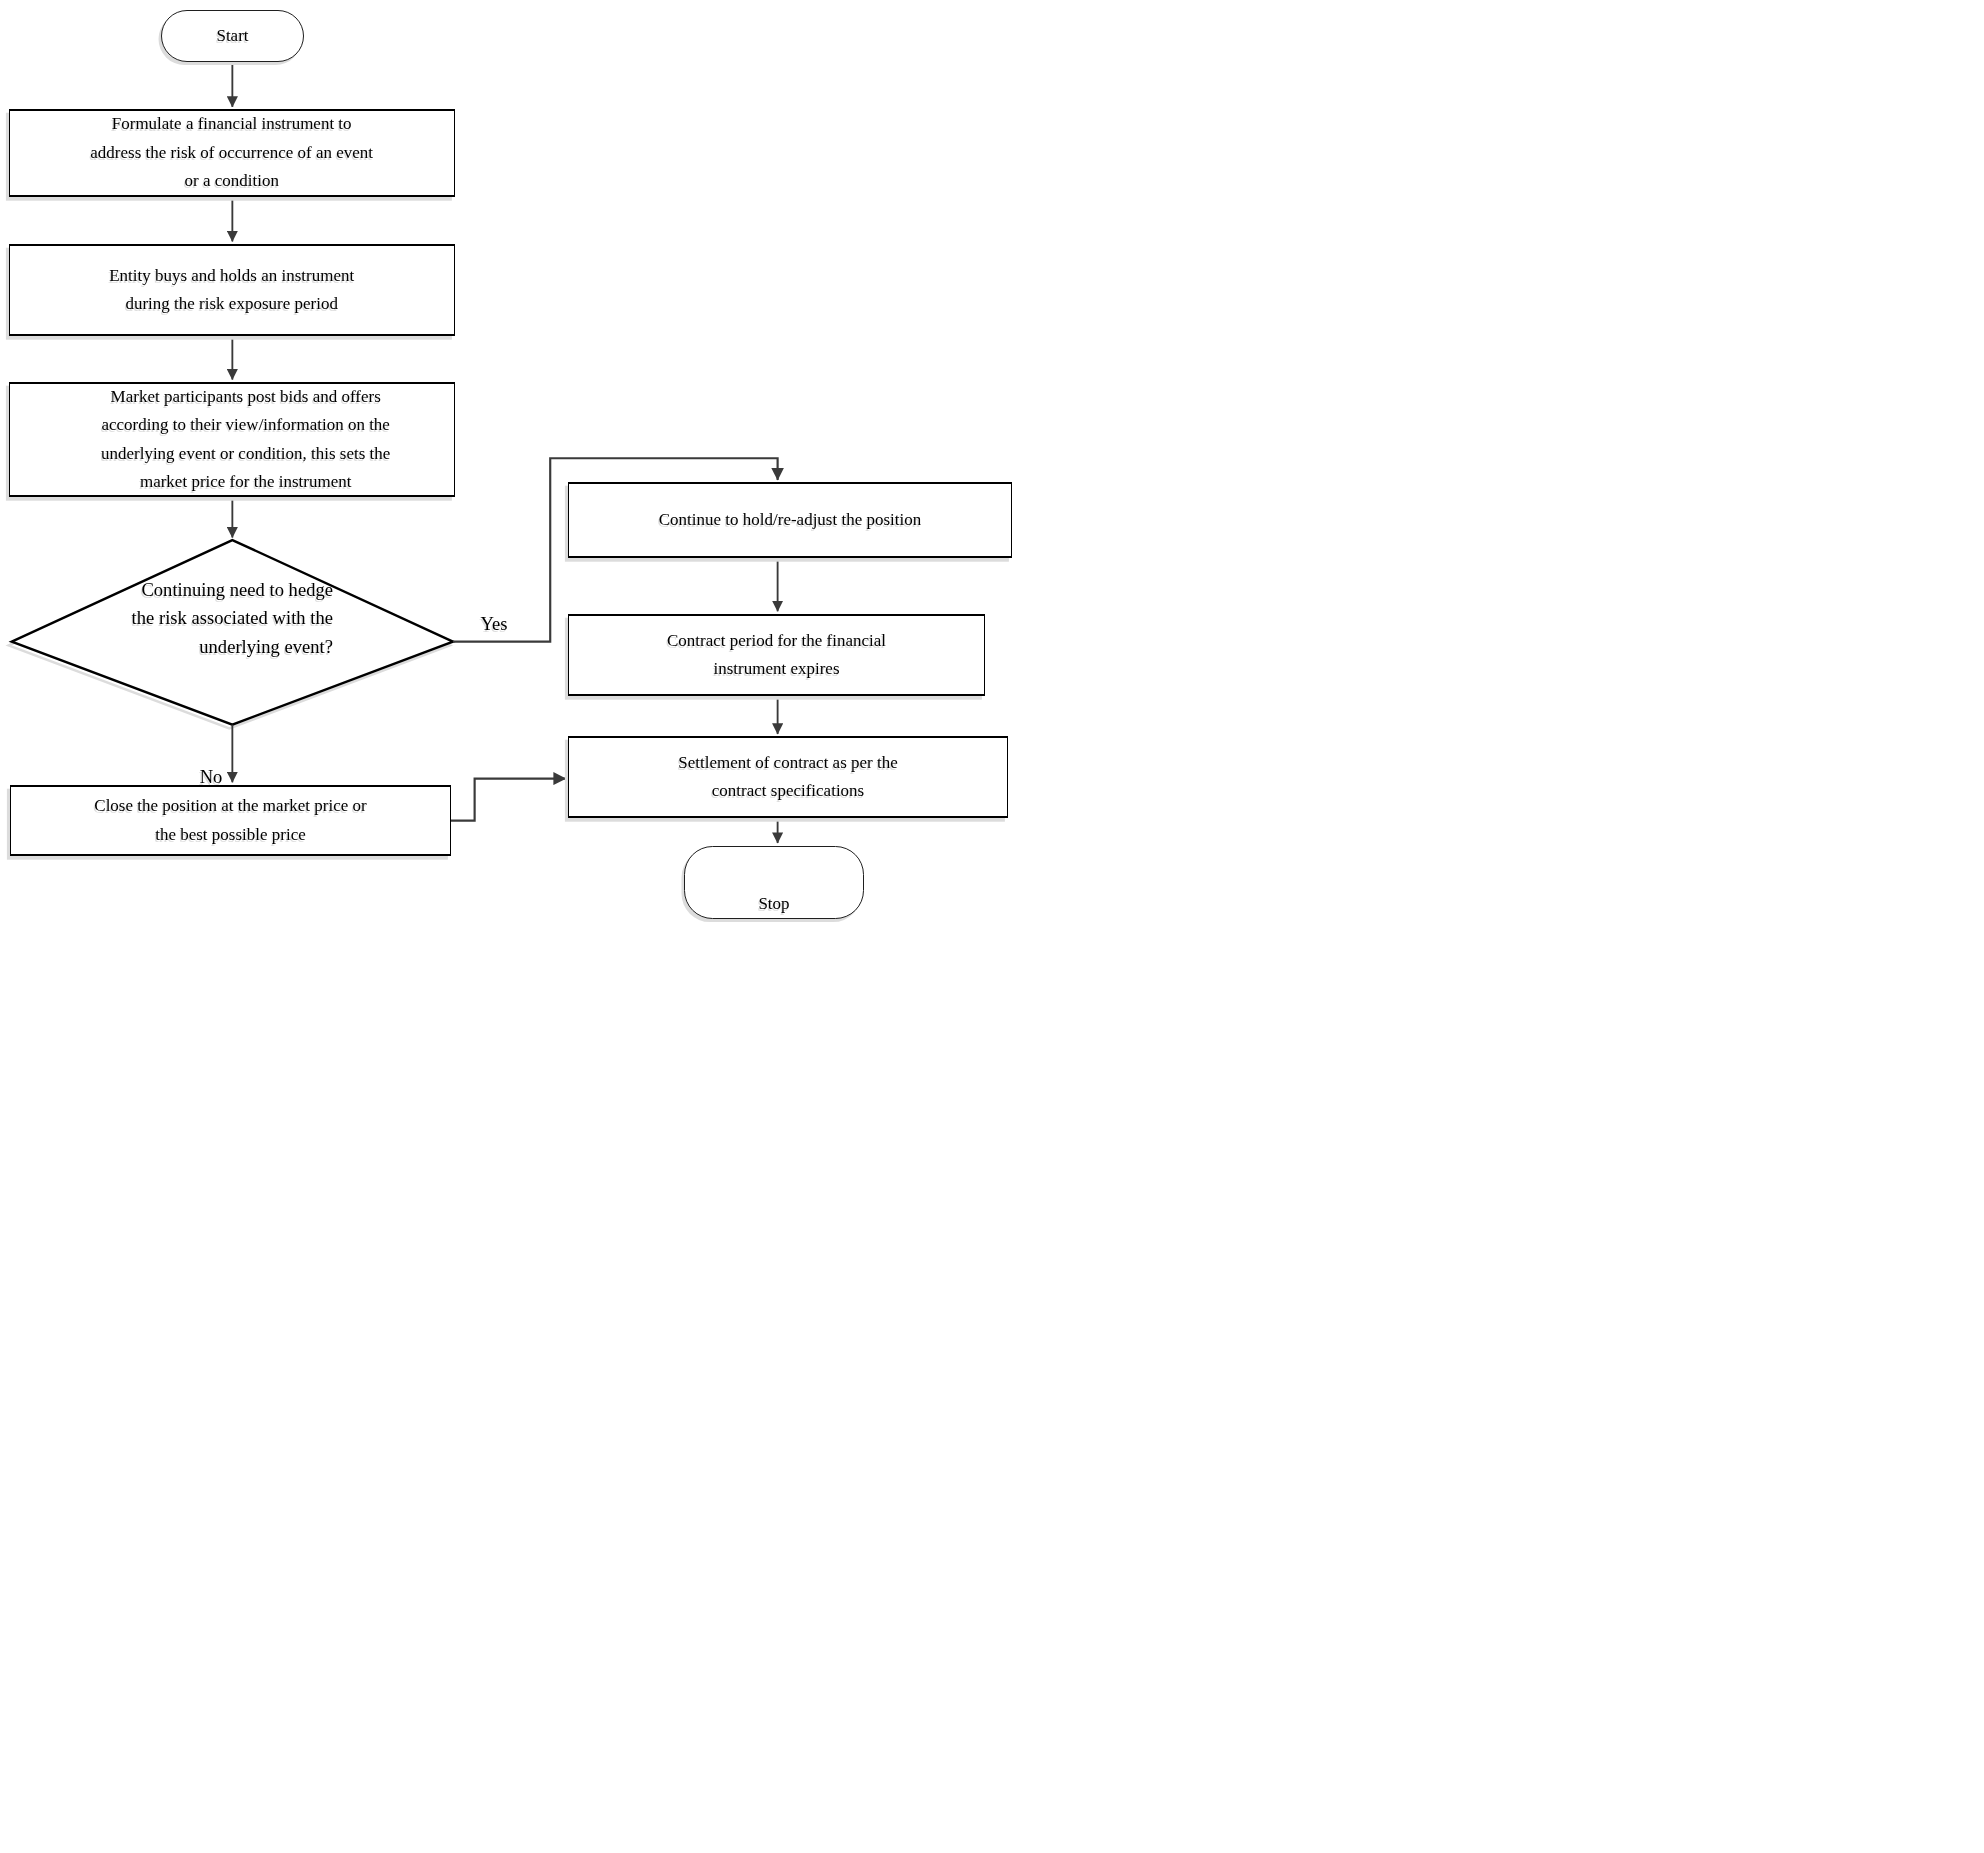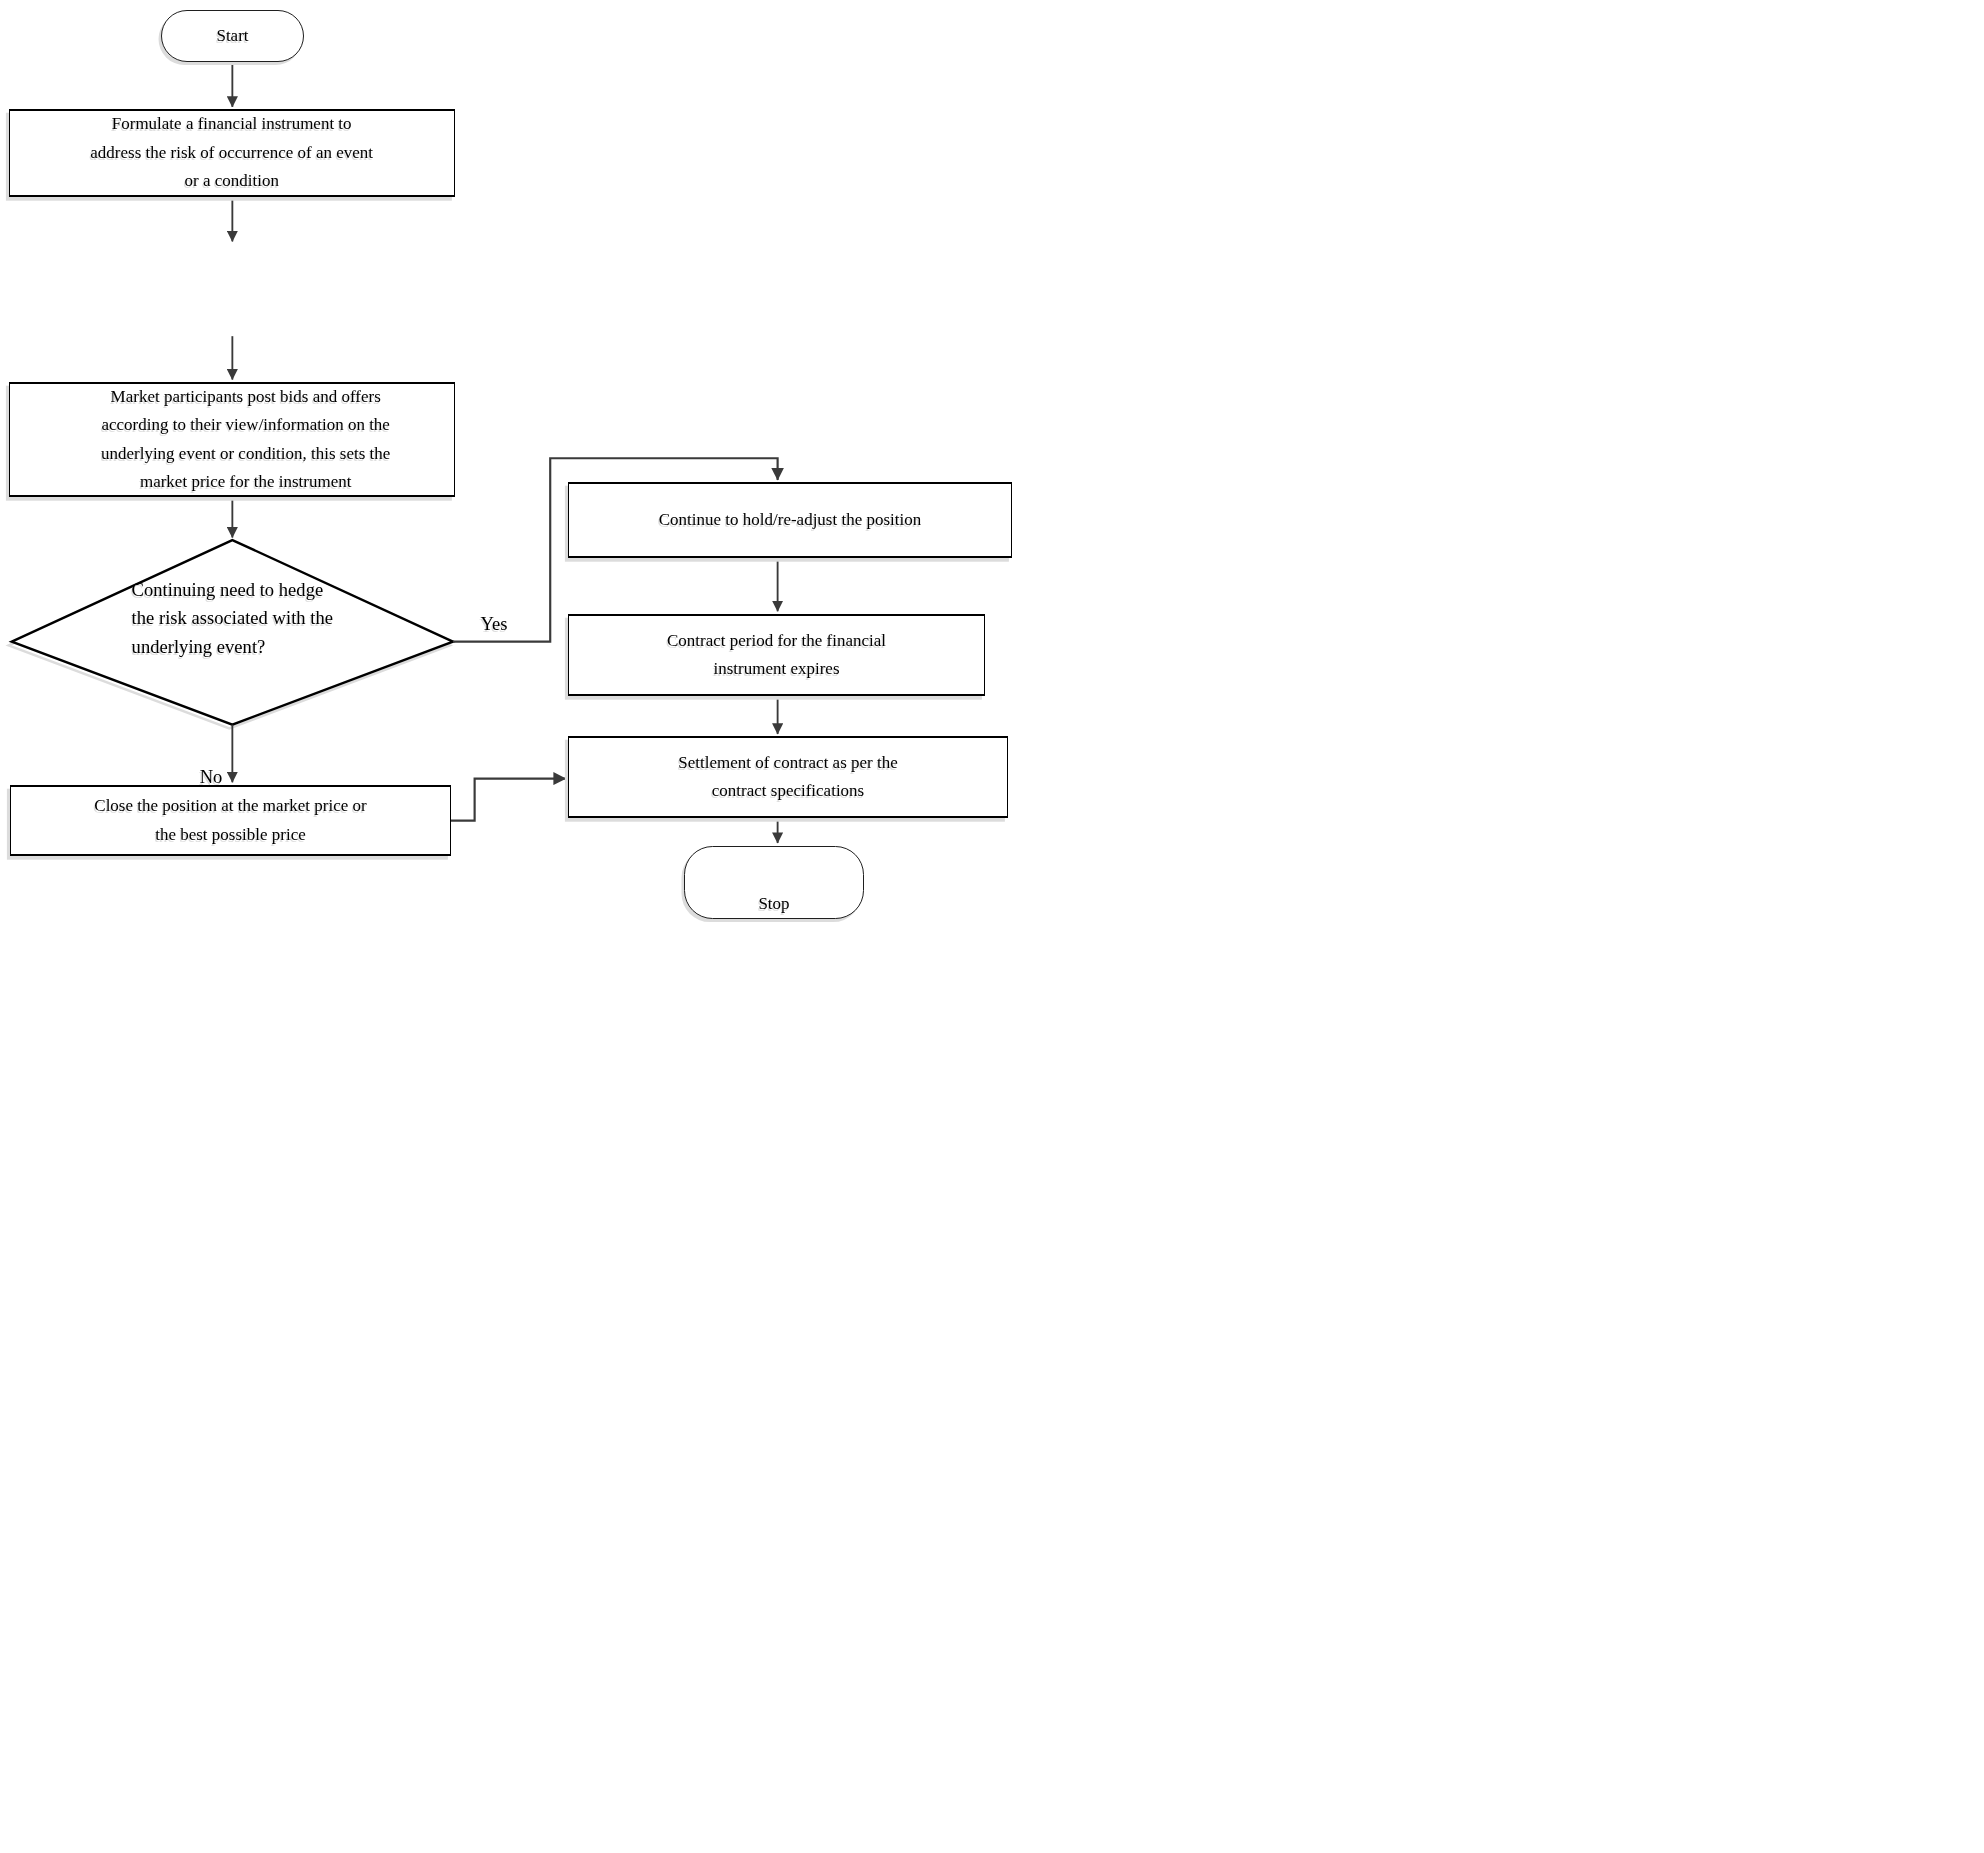--- a/index.html
+++ b/index.html
@@ -41,21 +41,21 @@
   #start        { left: 161px; top: 10px;  width: 143px; height: 52px;  border-radius: 26px; }
   #formulate    { left: 8.7px;  top: 109px; width: 446px; height: 88px; }
   #entity-buys  { left: 8.7px;  top: 244px; width: 446px; height: 92px; }
   #market-participants { left: 8.7px; top: 382px; width: 446px; height: 115px; padding-left: 28px; }
   #close-position { left: 10px; top: 785px; width: 441px; height: 71px; }
 
   
   #decision-label {
     position: absolute; left: 11.8px; top: 540px; width: 441px; height: 185px;
     display: flex; align-items: center; justify-content: center;
-    text-align: left; font-size: 18.6px; line-height: 28.5px;
+    text-align: right; font-size: 18.6px; line-height: 28.5px;
     white-space: pre-line; text-shadow: -1.2px 1.9px 0 #dedede;
   }
   #decision-label .inner { transform: translateY(-13.6px); }
 
   
   #continue-hold   { left: 568px; top: 482px;  width: 444px; height: 76px; }
   #contract-period { left: 568px; top: 614px;  width: 417px; height: 82px; }
   #settlement      { left: 568px; top: 736px; width: 440px; height: 82px; }
   #stop            { left: 684px; top: 846px; width: 180px; height: 73px; border-radius: 28.5px; align-items: flex-end; }
 
@@ -99,20 +99,24 @@
   <div class="node terminator" id="start">
     <span class="node-label">Start</span>
   </div>
 
   <div class="node process" id="formulate">
     <span class="node-label">Formulate a financial instrument to
 address the risk of occurrence of an event
 or a condition</span>
   </div>
 
+  <div class="node process" id="entity-buys">
+    <span class="node-label">Entity buys and holds an instrument
+during the risk exposure period</span>
+  </div>
 
   <div class="node process" id="market-participants">
     <span class="node-label">Market participants post bids and offers
 according to their view/information on the
 underlying event or condition, this sets the
 market price for the instrument</span>
   </div>
 
   <div id="decision-label">
     <span class="inner">Continuing need to hedge

